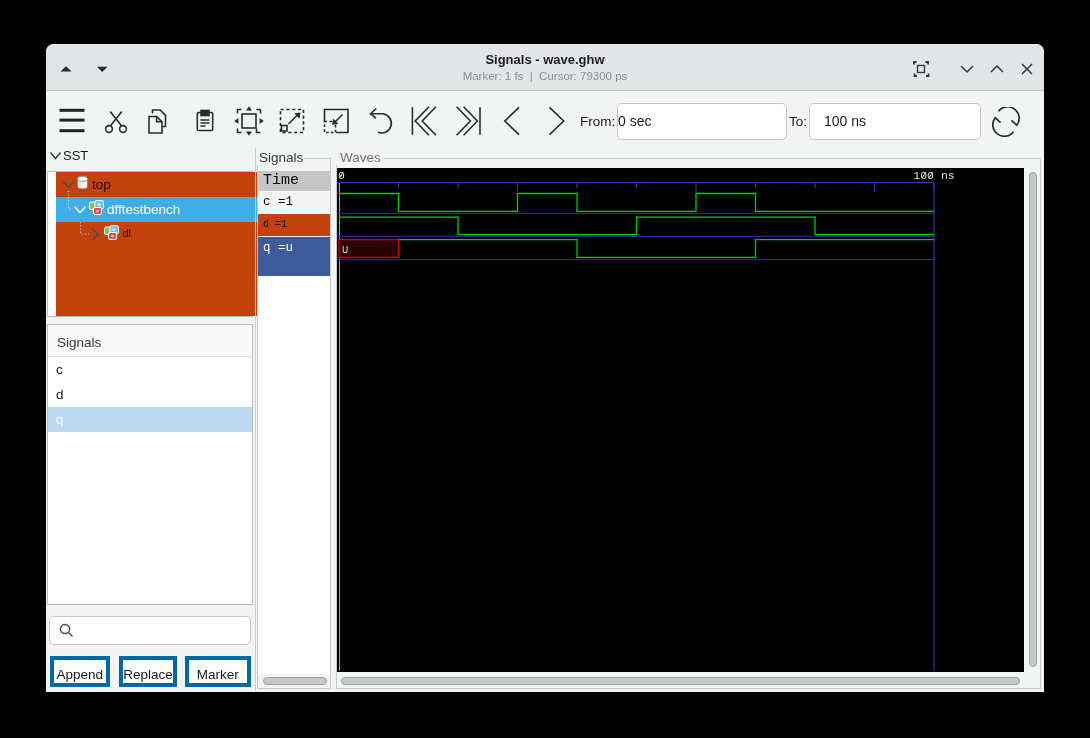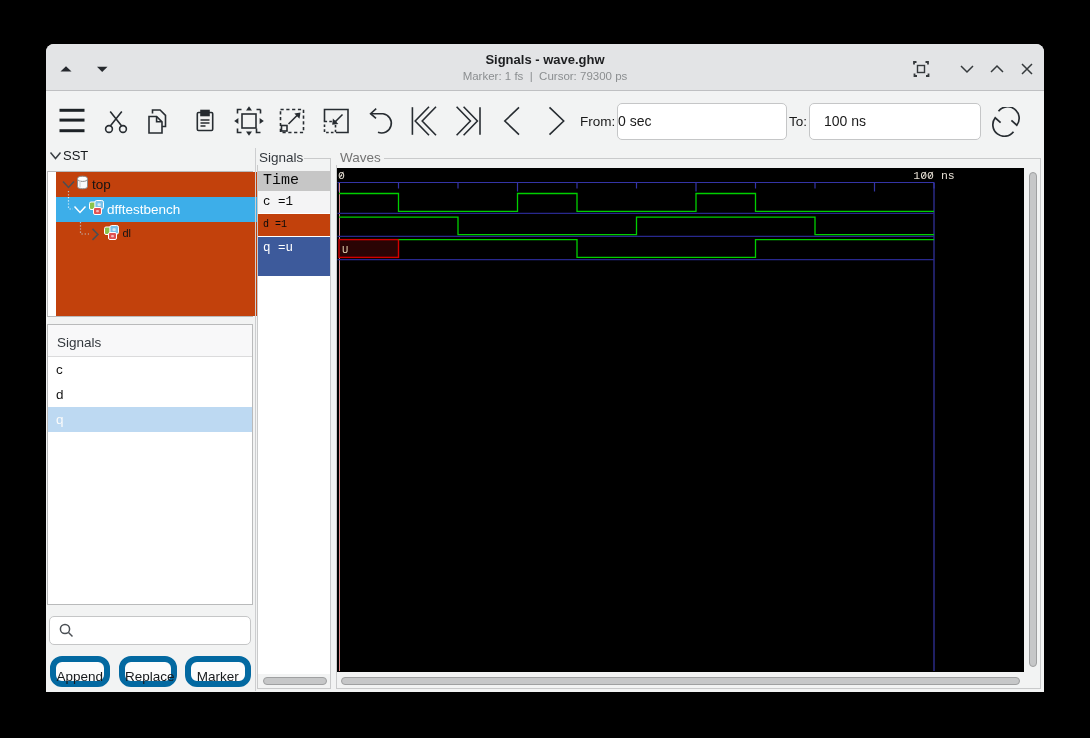--- a/index.html
+++ b/index.html
@@ -2,21 +2,21 @@
 <html><head>
 <meta charset="utf-8">
 <style>
   html,body{margin:0;padding:0;background:#000;width:1090px;height:738px;overflow:hidden;}
   *{box-sizing:border-box;}
   body{font-family:"Liberation Sans", sans-serif;position:relative;}
   .abs{position:absolute;}
   .mono{font-family:"Liberation Mono", monospace;}
   .frame{position:absolute;background:#fff;border:1px solid #b9babb;}
   .entry{position:absolute;background:#fff;border:1px solid #c5c6c7;border-radius:5px;color:#1a1a1a;}
-  .btn{position:absolute;background:#fcfcfc;border:6px solid #0369a1;border-radius:12px;color:#16191c;font-size:13.5px;text-align:center;}
+  .btn{position:absolute;background:#fcfcfc;border:4px solid #0369a1;border-radius:0;color:#16191c;font-size:13.5px;text-align:center;}
   .grpline{position:absolute;background:#c9cacb;}
 </style>
 </head>
 <body>
 
 <div class="abs" id="win" style="left:46px;top:44px;width:998px;height:648px;background:#f2f3f3;border-radius:8px 8px 0 0;"></div>
 
 <div class="abs" id="titlebar" style="left:46px;top:44px;width:998px;height:47px;background:#e3e4e6;border-radius:8px 8px 0 0;border-bottom:1px solid #bfc0c2;"></div>
 <div class="abs" style="left:46px;top:52px;width:998px;text-align:center;font-size:13px;font-weight:bold;color:#1d1e20;">Signals - wave.ghw</div>
 <div class="abs" style="left:46px;top:70px;width:998px;text-align:center;font-size:11.5px;color:#8b8e90;">Marker: 1 fs&nbsp; |&nbsp; Cursor: 79300 ps</div>

